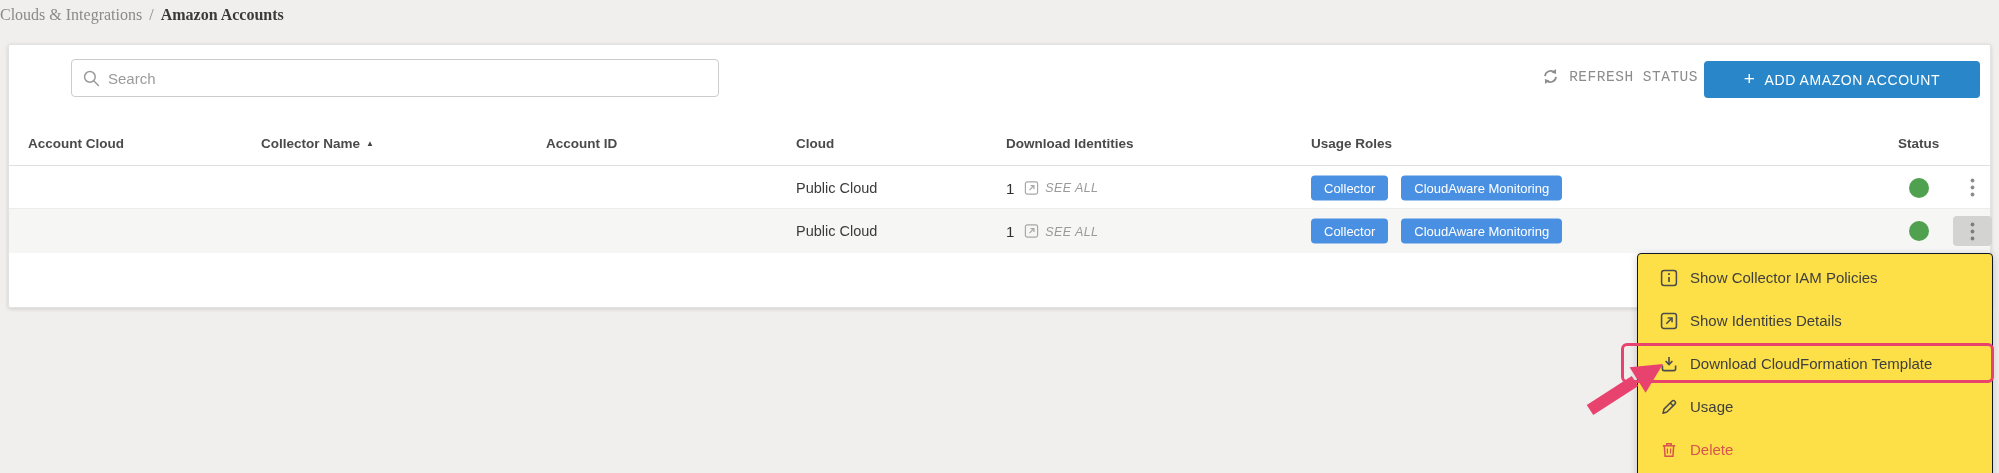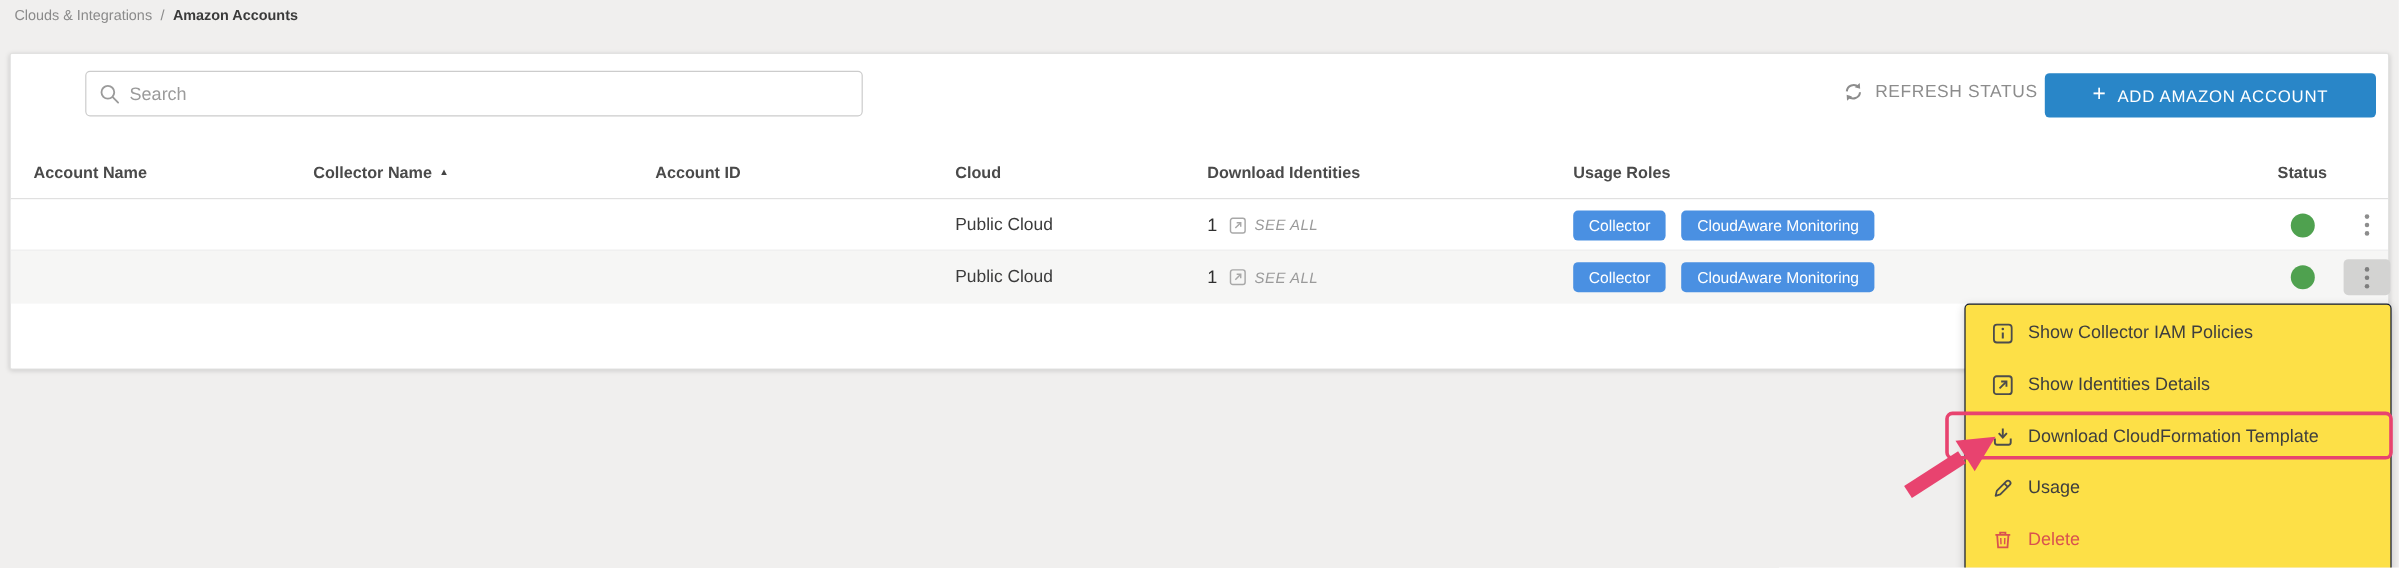--- a/index.html
+++ b/index.html
@@ -2,21 +2,21 @@
 <html><head>
 <meta charset="utf-8">
 <style>
   * { margin:0; padding:0; box-sizing:border-box; }
   html,body { width:1999px; height:473px; }
   body {
     position:relative; background:#f0efee; overflow:hidden;
     font-family:"Liberation Sans", sans-serif; color:#3c3c3c;
   }
   
-  .breadcrumb { position:absolute; left:12px; top:6px; font-size:12px; }
+  .breadcrumb { position:absolute; left:0; top:6px; font-size:16px;font-family:Liberation Serif, serif; }
   .breadcrumb .parent { color:#8a8a8a; }
   .breadcrumb .sep { color:#8a8a8a; margin:0 7px; }
   .breadcrumb .current { color:#3a3a3a; font-weight:600; }
 
   
   .panel {
     position:absolute; left:8px; top:44px; width:1983px; height:264px;
     background:#fff; border:1px solid #e2e2e1; border-radius:2px;
     box-shadow:0 1px 4px rgba(0,0,0,.14);
   }
@@ -28,21 +28,21 @@
     display:flex; align-items:center; padding:0 10px; gap:7px;margin-left:48px;
   }
   .search-box input {
     border:none; outline:none; flex:1; font-size:15px; color:#555;
     font-family:"Liberation Sans", sans-serif; background:transparent;
   }
   .search-box input::placeholder { color:#9b9b9b; }
   .refresh-btn {
     position:absolute; right:292px; top:22px; display:flex; align-items:center; gap:9px;
     color:#8c8c8c; font-size:14.5px; letter-spacing:.5px; cursor:pointer; background:none; border:none;
-    font-family:Liberation Sans, sans-serif;
+    font-family:Liberation Mono, monospace;
   }
   .add-btn {
     position:absolute; right:10px; top:16px; width:276px; height:37px;
     background:#2986c8; color:#fff; border:none; border-radius:4px;
     font-size:14px; letter-spacing:.6px; cursor:pointer; display:flex;
     align-items:center; justify-content:center; gap:9px;
     font-family:"Liberation Sans", sans-serif;
   }
   .add-btn .plus { font-size:19px; font-weight:400; margin-top:-2px; }
 
@@ -125,21 +125,21 @@
     </span>
     <span>REFRESH STATUS</span>
   </button>
 
   <button class="add-btn">
     <span class="plus">+</span>
     <span>ADD AMAZON ACCOUNT</span>
   </button>
 
   <div class="thead">
-    <span class="th c-name">Account Name</span>
+    <span class="th c-name">Account Cloud</span>
     <span class="th c-coll"><span>Collector Name</span><span class="sort-ind">▲</span></span>
     <span class="th c-id">Account ID</span>
     <span class="th c-cloud">Cloud</span>
     <span class="th c-ident">Download Identities</span>
     <span class="th c-roles">Usage Roles</span>
     <span class="th" style="left:1889px;">Status</span>
   </div>
 
   <div class="row row1">
     <span class="cell c-name"><span class="redact blue" style="width:108px;"></span></span>

